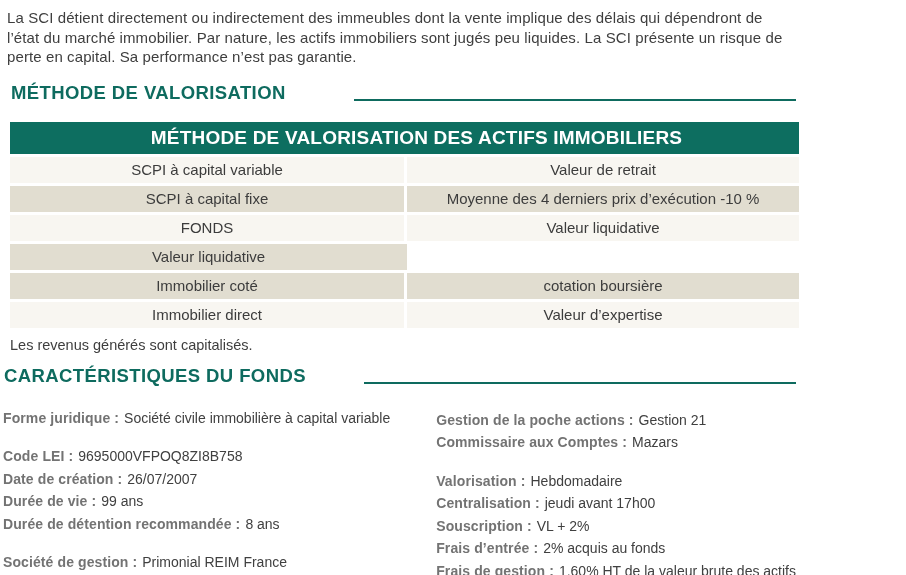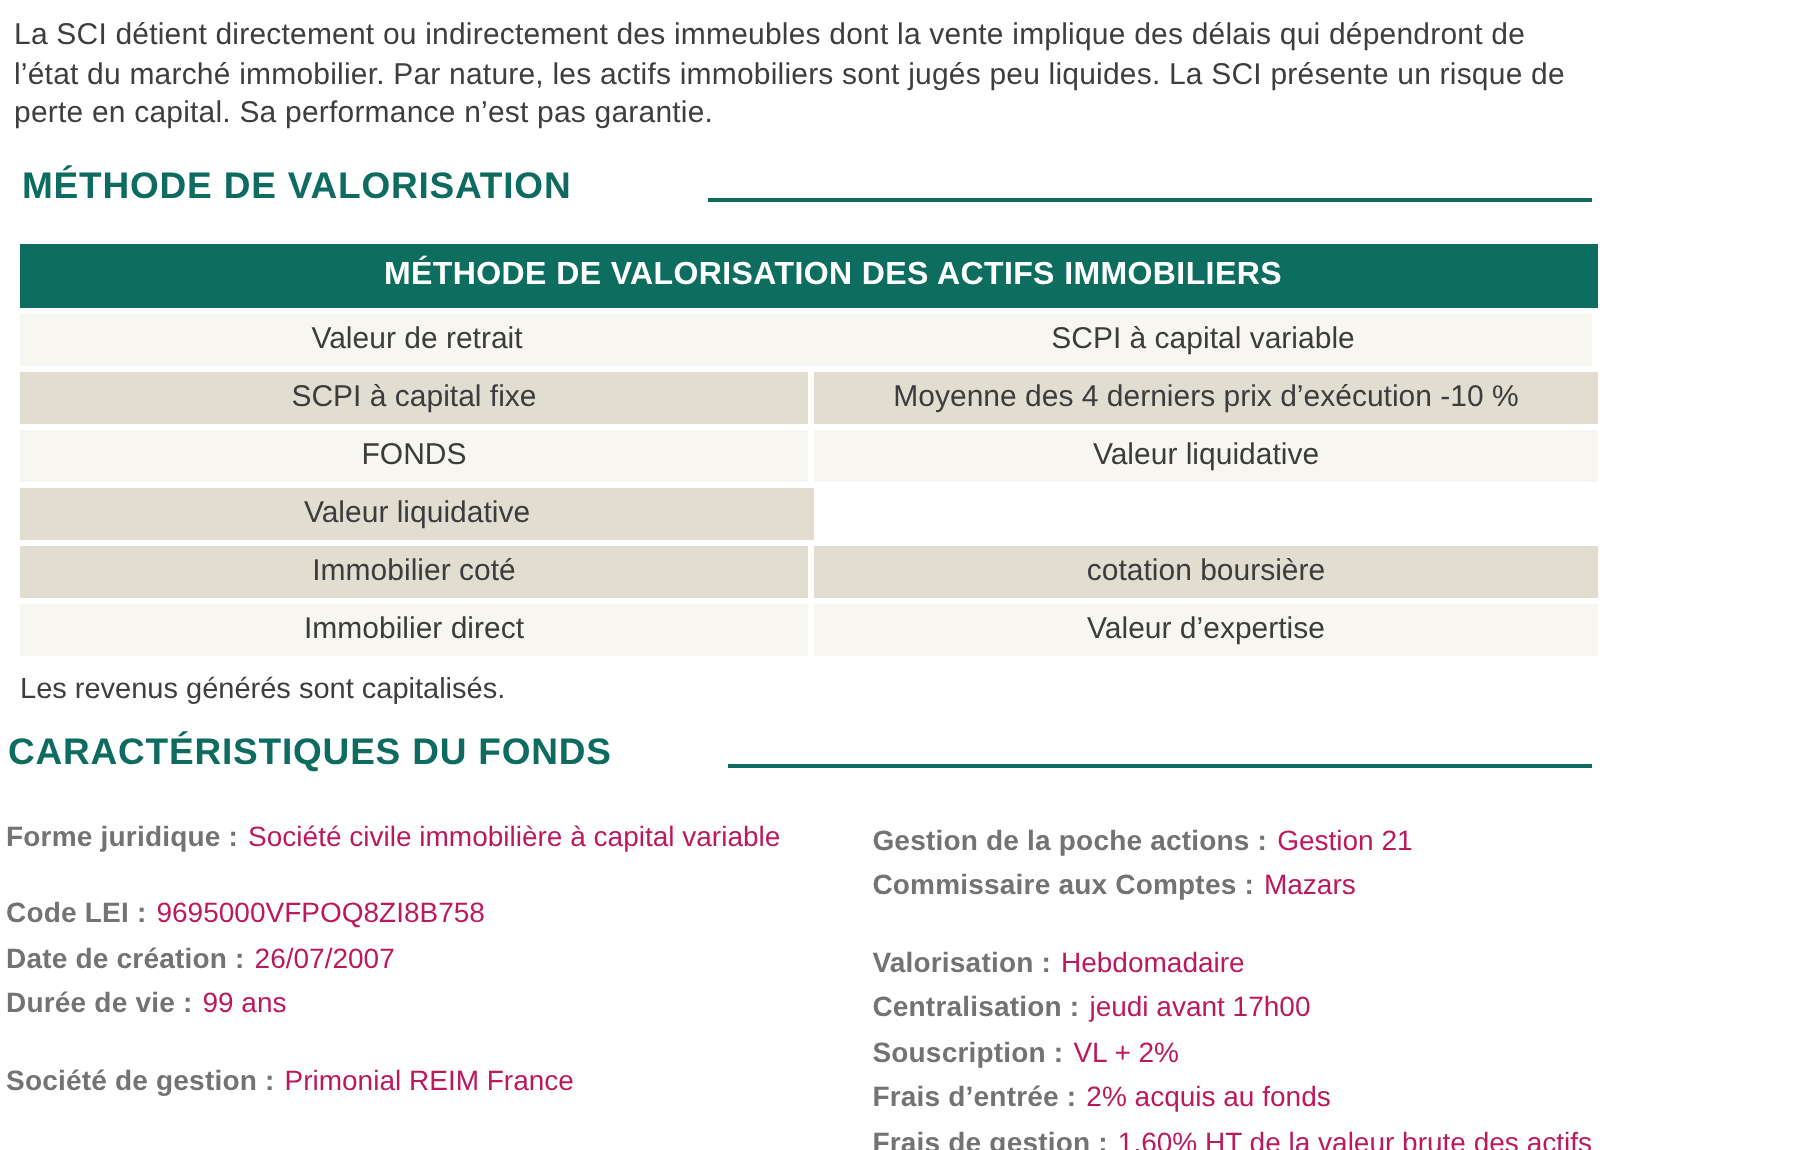--- a/index.html
+++ b/index.html
@@ -40,21 +40,21 @@
   }
   .section-heading.h1 .heading-rule { margin-left: 24px; }
   .section-heading.h2 .heading-rule { margin-left: 14px; }
 
   
   .vtable { margin: 18px 5px 0 10px; }
   .vtable-header {
     background: #0d6e60;
     color: #ffffff;
     font-weight: bold;
-    font-size: 16px;
+    font-size: 19px;
     letter-spacing: 0.2px;
     height: 32px;
     display: flex;
     align-items: center;
     justify-content: center;
     margin-bottom: 3px;
     padding-left: 24px;
   }
   .vtable-row {
     display: grid;
@@ -89,40 +89,40 @@
   .col-left { width: 456px; }
   .col-right { flex: 1; margin-left: 3px; padding-top: 2px; }
   .char-line { white-space: nowrap; }
   .char-line.group-gap { margin-top: 16px; }
   .char-label {
     font-weight: bold;
     color: #737373;
     margin-right: 5px;
     letter-spacing: 0.1px;
   }
-  .char-value { color: #be185d; }
+  .char-value { color: #404040; }
 </style>
 </head>
 <body>
 
 <div class="page">
 
   <p class="intro">La SCI détient directement ou indirectement des immeubles dont la vente implique des délais qui dépendront de l’état du marché immobilier. Par nature, les actifs immobiliers sont jugés peu liquides. La SCI présente un risque de perte en capital. Sa performance n’est pas garantie.</p>
 
   <div class="section-heading h1">
     <span>MÉTHODE DE VALORISATION</span>
     <span class="heading-rule"></span>
   </div>
 
   <div class="vtable">
     <div class="vtable-header">MÉTHODE DE VALORISATION DES ACTIFS IMMOBILIERS</div>
 
     <div class="vtable-row light">
+      <div class="cell c1">SCPI à capital variable</div>
       <div class="cell c2">Valeur de retrait</div>
-      <div class="cell c1">SCPI à capital variable</div>
     </div>
     <div class="vtable-row beige">
       <div class="cell c1">SCPI à capital fixe</div>
       <div class="cell c2">Moyenne des 4 derniers prix d’exécution -10 %</div>
     </div>
     <div class="vtable-row light">
       <div class="cell c1">FONDS</div>
       <div class="cell c2">Valeur liquidative</div>
     </div>
     <div class="vtable-row beige">
@@ -153,20 +153,23 @@
       </div>
       <div class="char-line group-gap">
         <span class="char-label">Code LEI :</span><span class="char-value">9695000VFPOQ8ZI8B758</span>
       </div>
       <div class="char-line">
         <span class="char-label">Date de création :</span><span class="char-value">26/07/2007</span>
       </div>
       <div class="char-line">
         <span class="char-label">Durée de vie :</span><span class="char-value">99 ans</span>
       </div>
+      <div class="char-line">
+        <span class="char-label">Durée de détention recommandée :</span><span class="char-value">8 ans</span>
+      </div>
       <div class="char-line group-gap">
         <span class="char-label">Société de gestion :</span><span class="char-value">Primonial REIM France</span>
       </div>
       <div class="char-line">
         <span class="char-value"></span>
       </div>
     </div>
 
     <div class="col-right">
       <div class="char-line">

